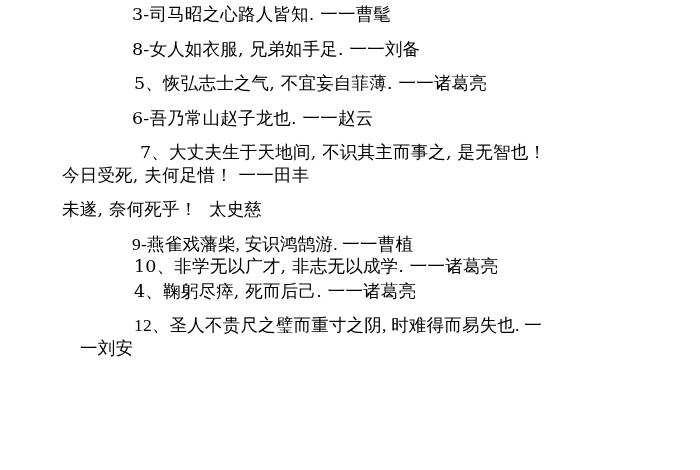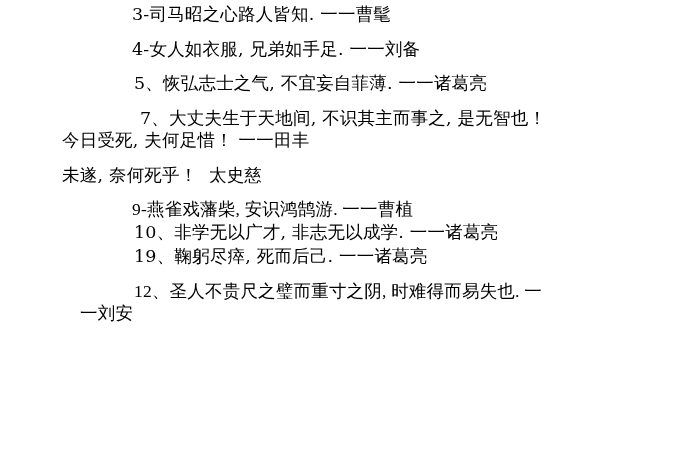--- a/index.html
+++ b/index.html
@@ -48,24 +48,25 @@
   .p-10 { text-indent: 0;     margin-bottom: 17px; padding-left: 72px; }
   .p-11 { text-indent: 0;     margin-bottom: 5px;  padding-left: 72px; font-family: Liberation Serif, serif; }
   .p-12 { text-indent: 0;     margin-bottom: 0;    padding-left: 18px; }
 </style>
 </head>
 <body>
 
 <div class="page">
   <div class="doc-body">
     <p class="para p-0">3-司马昭之心路人皆知. 一一曹髦</p>
-    <p class="para p-1">4-女人如衣服, 兄弟如手足. 一一刘备</p>
+    <p class="para p-1">8-女人如衣服, 兄弟如手足. 一一刘备</p>
     <p class="para p-2">5、恢弘志士之气, 不宜妄自菲薄. 一一诸葛亮</p>
+    <p class="para p-3">6-吾乃常山赵子龙也. 一一赵云</p>
     <p class="para p-4">7、大丈夫生于天地间, 不识其主而事之, 是无智也！</p>
     <p class="para p-5">今日受死, 夫何足惜！ 一一田丰</p>
     <p class="para p-7">未遂, 奈何死乎！  太史慈</p>
     <p class="para p-8">9-燕雀戏藩柴, 安识鸿鹄游. 一一曹植</p>
     <p class="para p-9">10、非学无以广才, 非志无以成学. 一一诸葛亮</p>
-    <p class="para p-10">19、鞠躬尽瘁, 死而后己. 一一诸葛亮</p>
+    <p class="para p-10">4、鞠躬尽瘁, 死而后己. 一一诸葛亮</p>
     <p class="para p-11">12、圣人不贵尺之璧而重寸之阴, 时难得而易失也. 一</p>
     <p class="para p-12">一刘安</p>
   </div>
 </div>
 
 </body></html>

